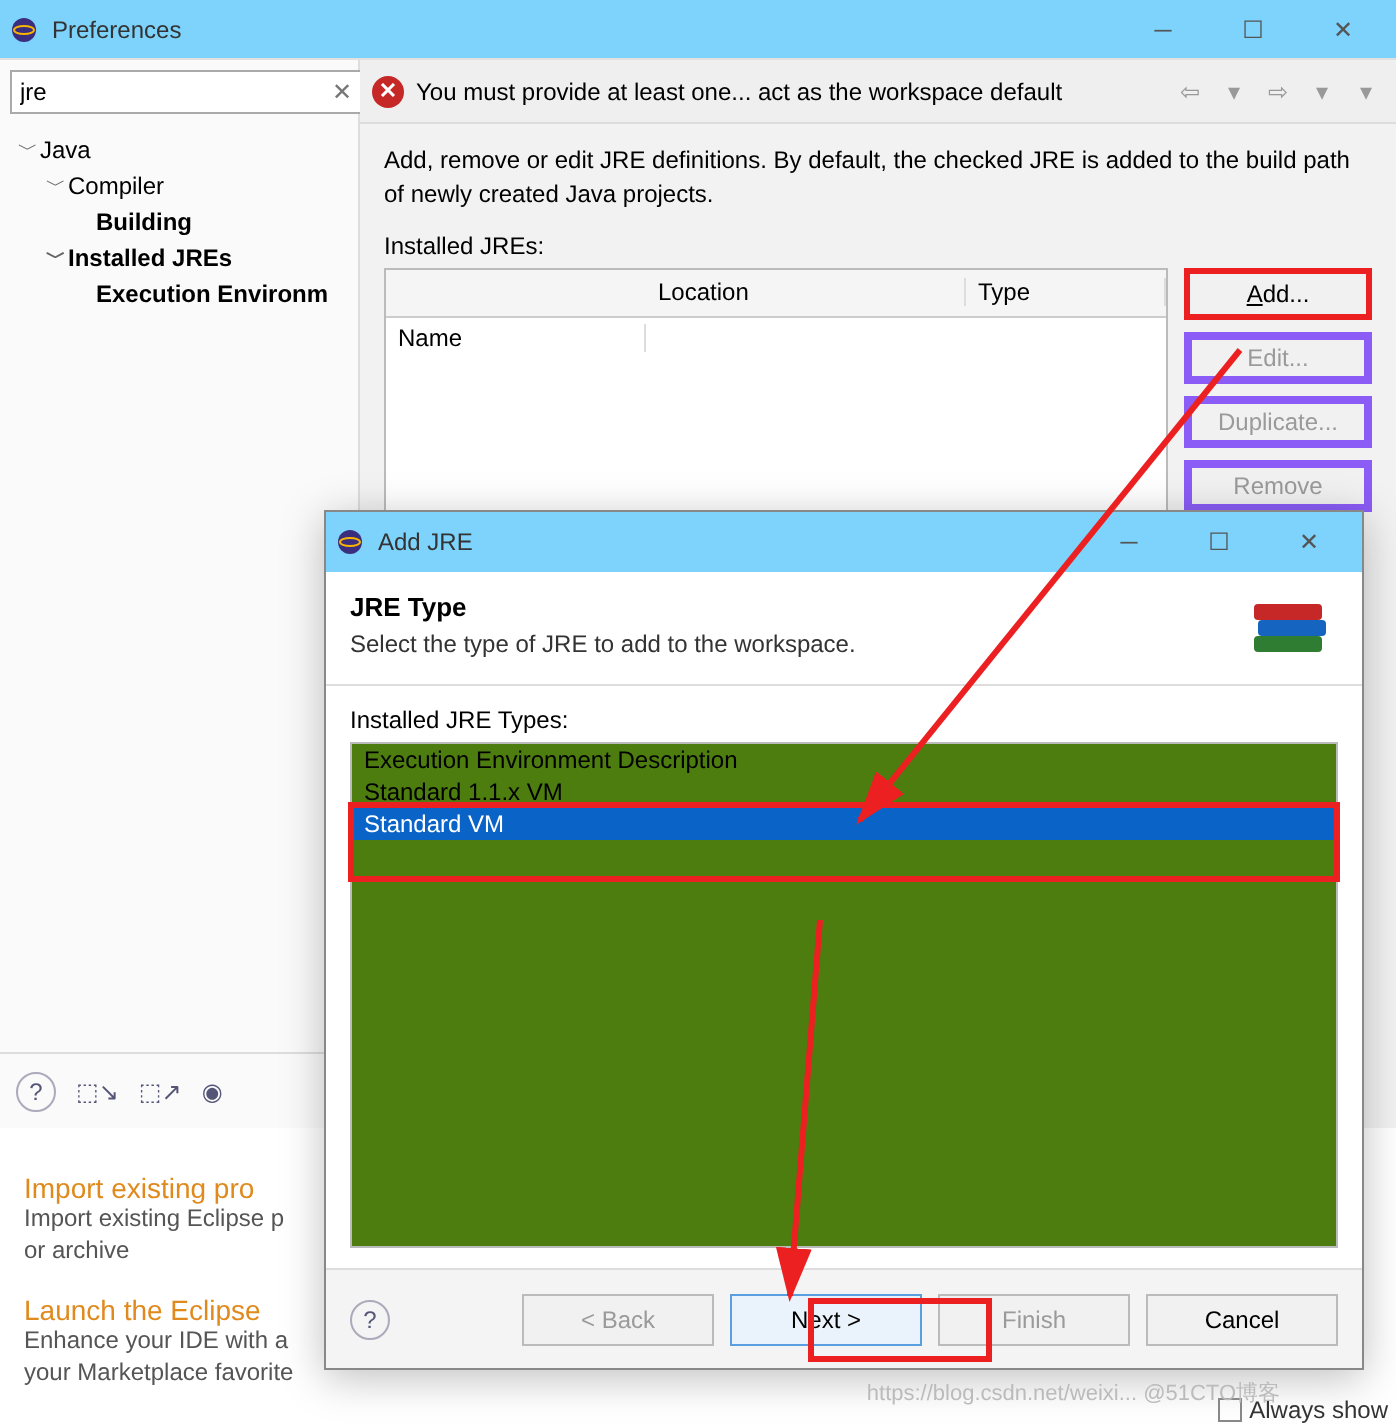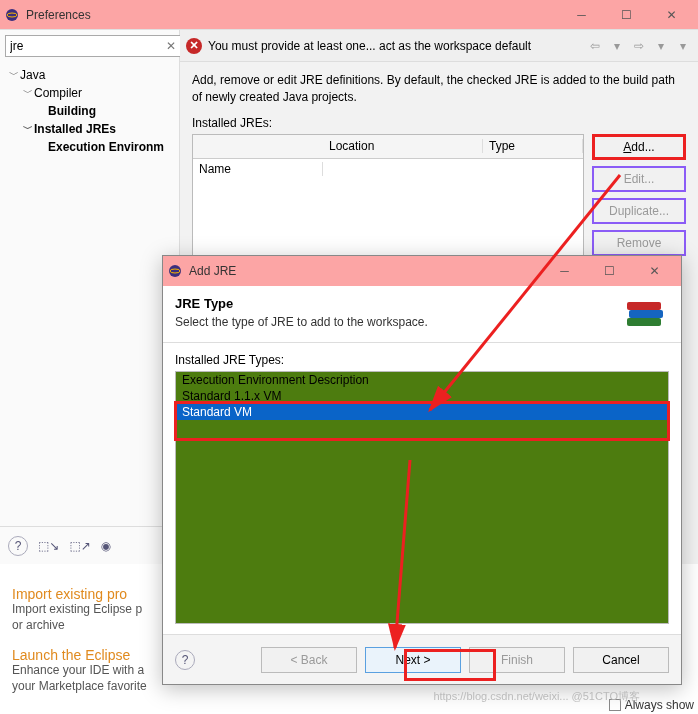--- a/index.html
+++ b/index.html
@@ -1,18 +1,18 @@
 <!DOCTYPE html>
 <html><head>
 <meta charset="utf-8">
 <style>
 * { box-sizing: border-box; margin: 0; padding: 0; font-family: "Segoe UI", Tahoma, sans-serif; font-size: 12px; }
 body { background: #fff; width: 698px; height: 714px; position: relative; overflow: hidden; }
 
-.titlebar { height: 30px; display: flex; align-items: center; padding: 0 4px; background: #fca5a5; border-bottom: 1px solid #e0e0e0; }
+.titlebar { height: 30px; display: flex; align-items: center; padding: 0 4px; background: #7dd3fc; border-bottom: 1px solid #e0e0e0; }
 .titlebar .ticon { width: 16px; height: 16px; margin-right: 6px; }
 .titlebar .title { flex: 1; color: #333; }
 .winbtn { width: 45px; height: 28px; display: flex; align-items: center; justify-content: center; color: #555; }
 
 .pref-body { display: flex; height: 534px; }
 .sidebar { width: 180px; background: #fafafa; border-right: 1px solid #ddd; display: flex; flex-direction: column; }
 .search-row { padding: 5px; display: flex; }
 .search-input { flex: 1; height: 22px; border: 1px solid #aaa; padding: 2px 18px 2px 4px; }
 .clear-x { margin-left: -18px; width: 16px; color: #777; display: flex; align-items: center; justify-content: center; }
 
@@ -30,21 +30,21 @@
 
 .desc { padding: 10px 12px 6px; color: #000000; line-height: 1.4; }
 .jre-section { padding: 4px 12px; display: flex; flex-direction: column; flex: 1; }
 .jre-label { margin-bottom: 4px; }
 .jre-row { display: flex; gap: 8px; flex: 1; }
 .jre-table { flex: 1; border: 1px solid #bbb; background: #fff; }
 .thead { display: flex; background: #f5f5f5; border-bottom: 1px solid #ccc; height: 24px; align-items: center; }
 .th { padding: 0 6px; border-right: 1px solid #ddd; }
 .th.name { width: 130px; margin-top: 46px; } .th.loc { width: 160px; } .th.type { flex: 1; }
 .btn-col { width: 94px; display: flex; flex-direction: column; gap: 6px; }
-.btn { height: 26px; border: 2px solid #8b5cf6; background: #f1f1f1; display: flex; align-items: center; justify-content: center; }
+.btn { height: 26px; border: 4px solid #8b5cf6; background: #f1f1f1; display: flex; align-items: center; justify-content: center; }
 .btn.disabled { color: #9a9a9a; }
 .btn.hl { border: 3px solid #ec2020; }
 
 .side-bottom { height: 38px; border-top: 1px solid #ddd; display: flex; align-items: center; padding: 0 8px; gap: 10px; color: #666; }
 .ricon { width: 20px; height: 20px; display: flex; align-items: center; justify-content: center; border: 1px solid #aab; border-radius: 50%; color: #557; }
 
 .hints { position: absolute; left: 12px; top: 572px; width: 250px; }
 .hint-title { color: #e08a1e; font-size: 14px; margin-top: 14px; }
 .hint-body { color: #555; line-height: 1.3; }
 

